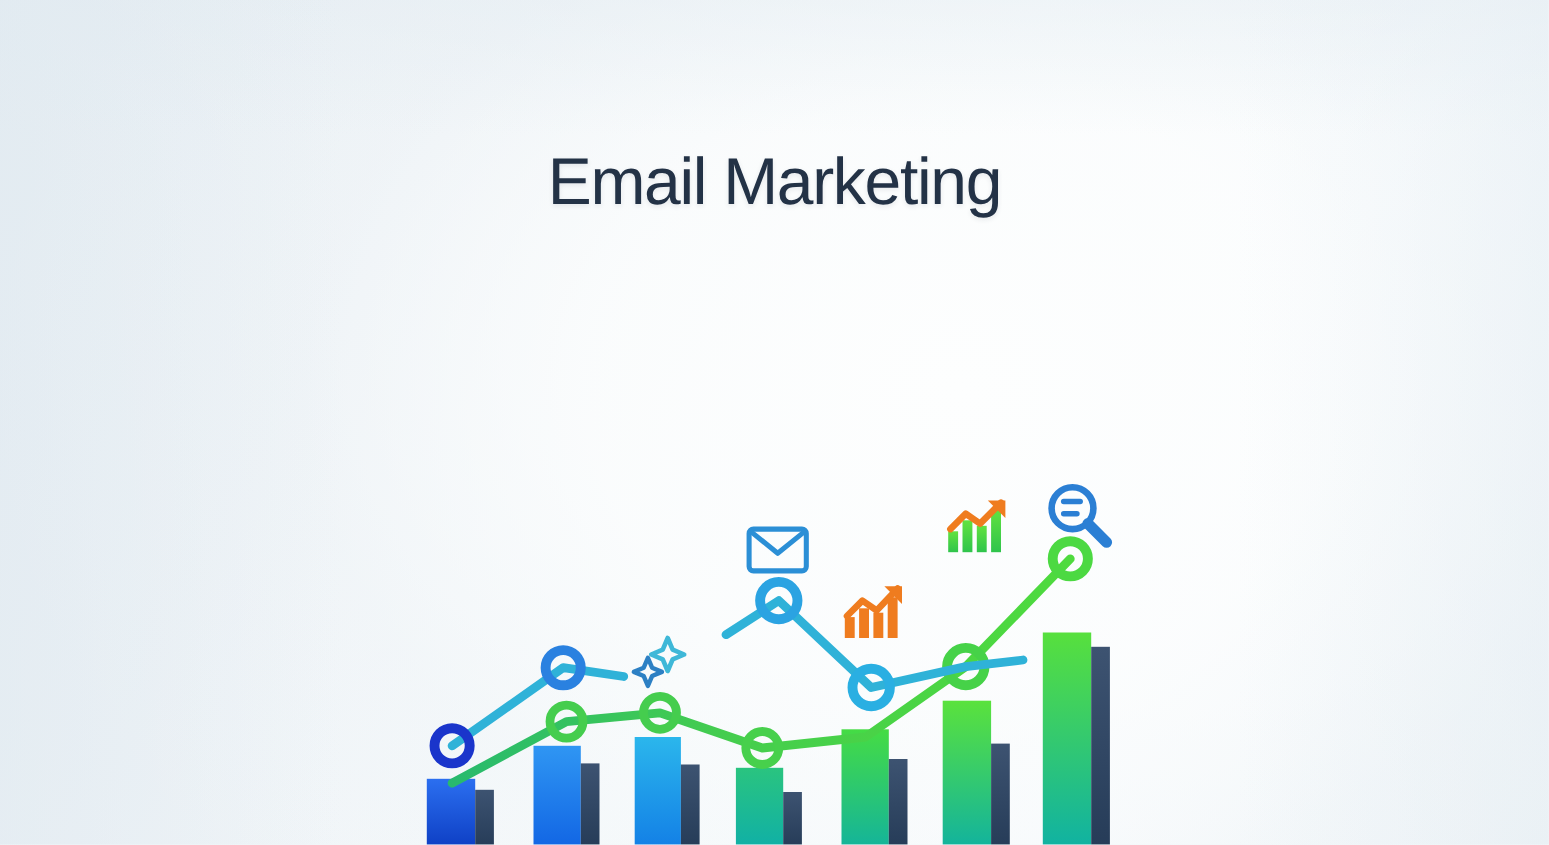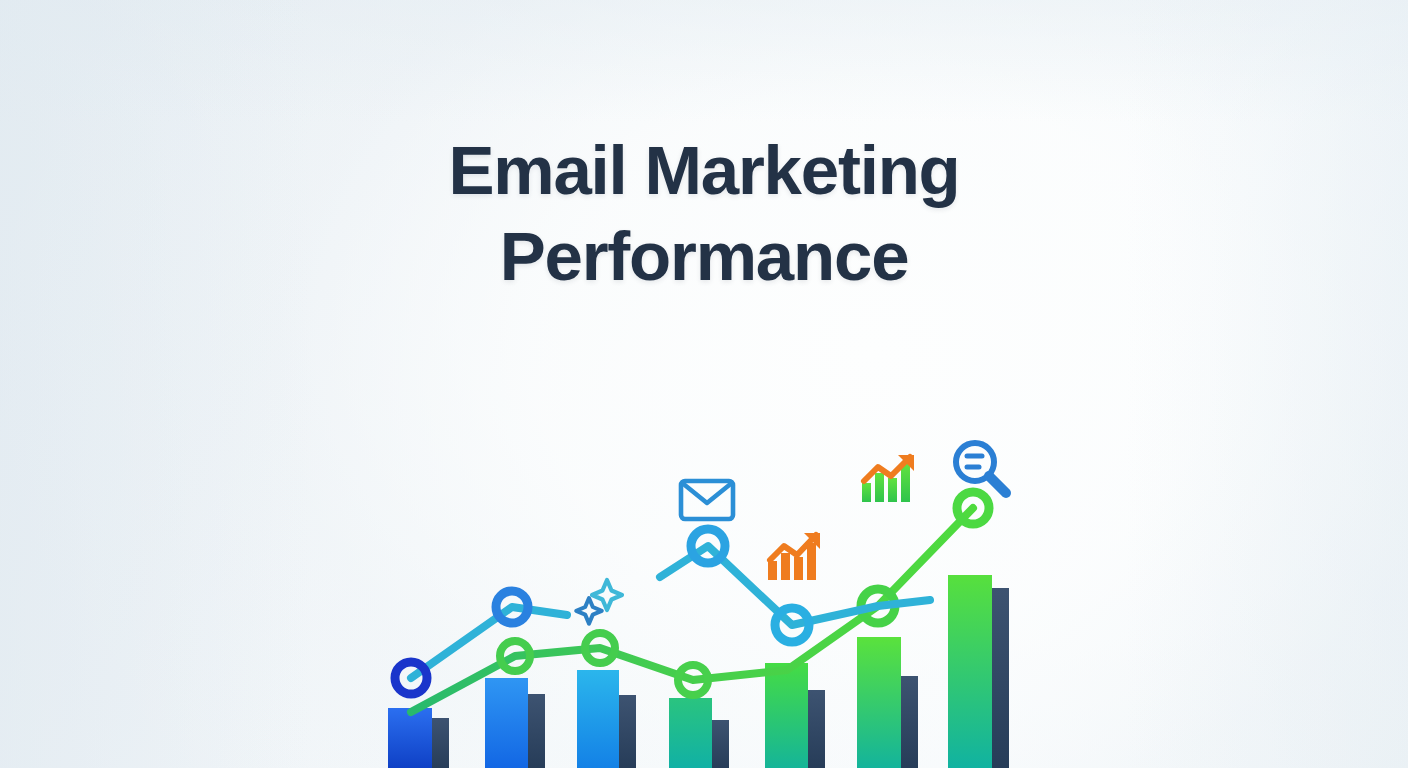--- a/index.html
+++ b/index.html
@@ -42,22 +42,22 @@
     left: 0;
     top: 128px;
     width: 1408px;
     text-align: center;
     user-select: none;
   }
   .title-line {
     display: block;
     color: #233246;
     font-family: "Liberation Sans", sans-serif;
-    font-weight: bold;
-    font-size: 69px;
+    font-weight: normal;
+    font-size: 60px;
     line-height: 1.24;
     letter-spacing: -1.2px;
     text-shadow: 0 2px 5px rgba(35,50,70,0.10);
   }
 
   
   #figure {
     position: absolute;
     left: 0;
     top: 0;
@@ -72,21 +72,20 @@
 </style>
 </head>
 <body>
 
 <div id="canvas">
 
   <div id="edge-tint"></div>
 
   <div id="title-block">
     <span class="title-line">Email Marketing</span>
-    <span class="title-line">Performance</span>
   </div>
 
   <div id="figure">
     <svg viewBox="0 0 1408 768" xmlns="http://www.w3.org/2000/svg">
       <defs>
 
         <linearGradient id="g-bar1" x1="0" y1="0" x2="0" y2="1">
           <stop offset="0%" stop-color="#2b6ff0"></stop>
           <stop offset="100%" stop-color="#0e3fc4"></stop>
         </linearGradient>

